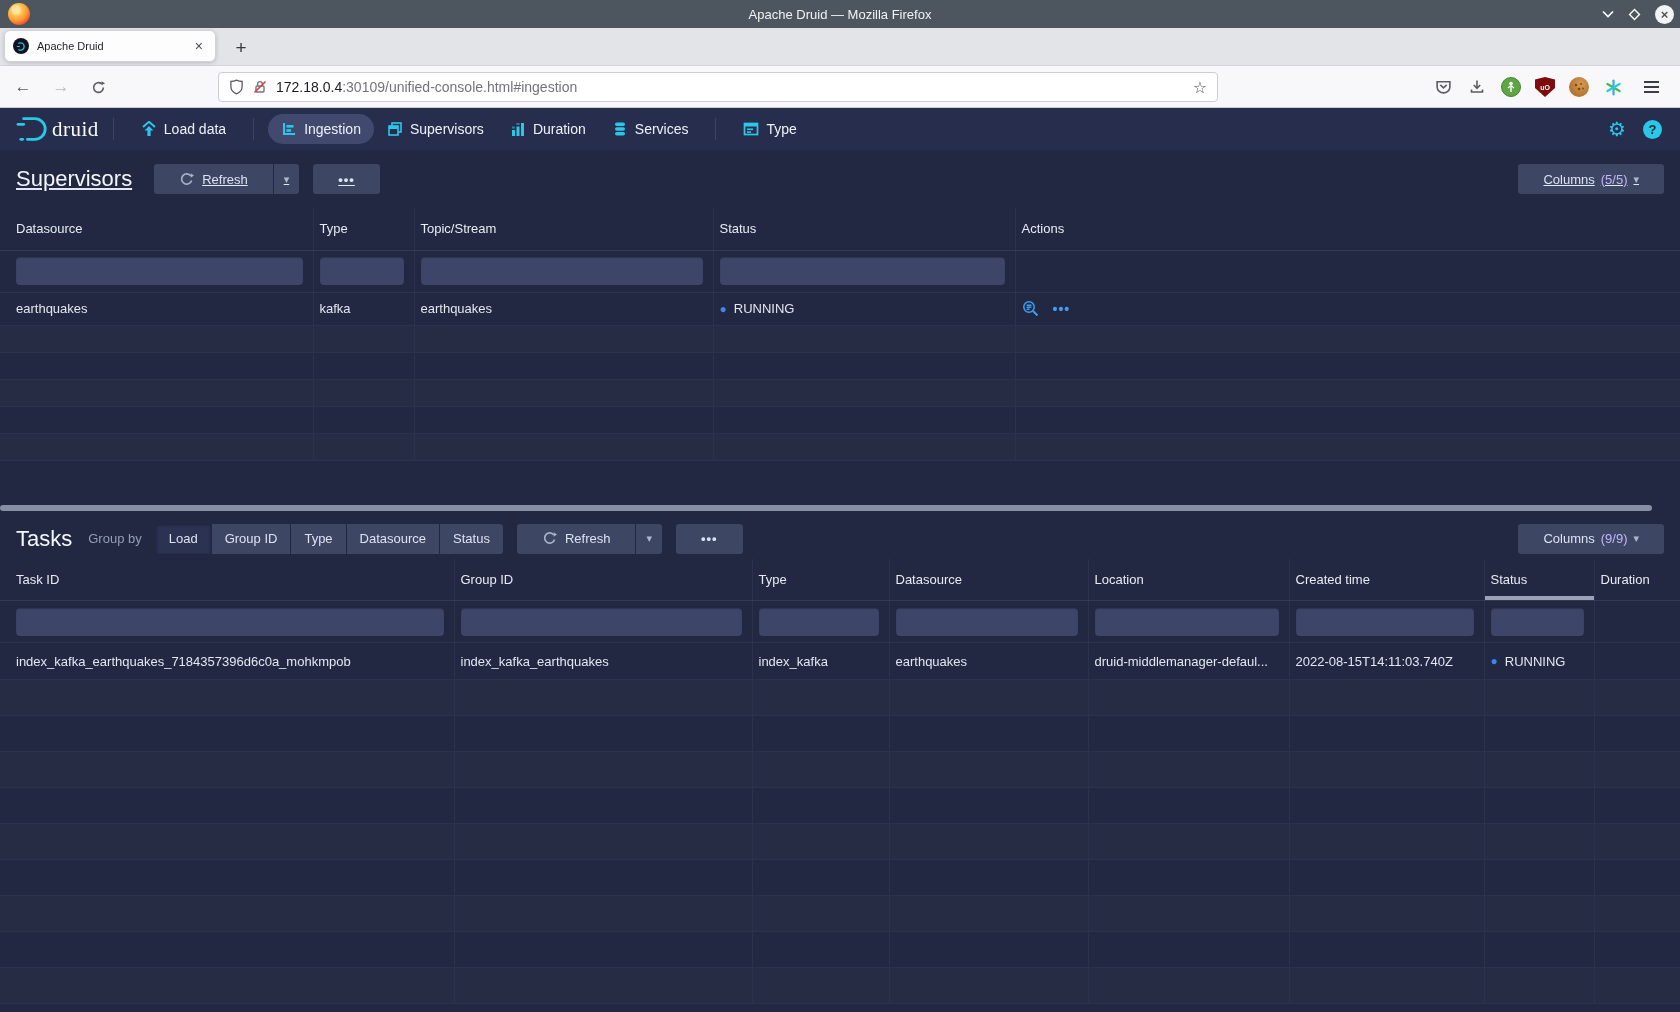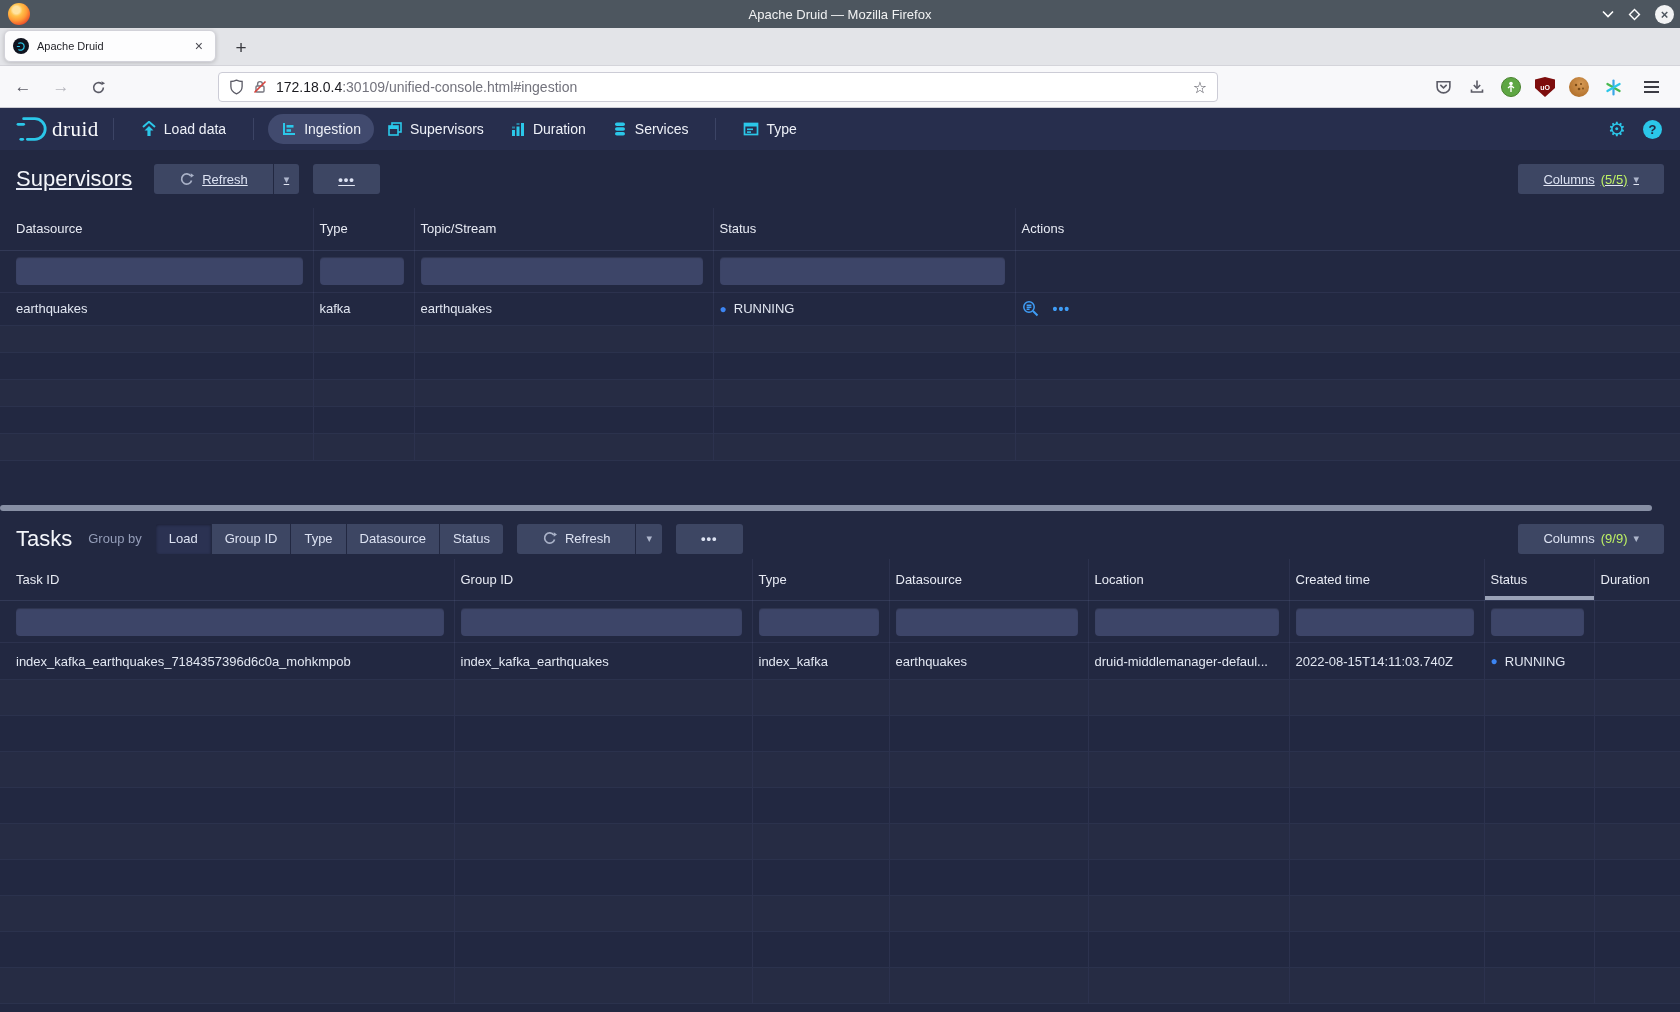--- a/index.html
+++ b/index.html
@@ -55,21 +55,21 @@
   .help { width:19px; height:19px; border-radius:50%; background:#2bc7e9; color:#222841; font-weight:bold; font-size:13px;
           display:flex; align-items:center; justify-content:center; margin:0 8px; }
 
   
   .view-header { height:58px; display:flex; align-items:center; padding:0 16px; flex:none;text-decoration:underline; }
   .vh-title { font-size:22px; color:#f4f6fb; font-weight:400; margin-right:22px; }
   .btn { background:#3d4663; color:#dce2f2; border-radius:3px; height:30px; display:flex; align-items:center; padding:0 25px; font-size:13px; gap:8px; }
   .split { display:flex; }
   .split .btn.main { border-radius:3px 0 0 3px; }
   .split .btn.caret { border-radius:0 3px 3px 0; margin-left:1px; padding:0 10px; }
-  .btn .muted, .muted { color:#bef264; }
+  .btn .muted, .muted { color:#c4b5fd; }
   .more-btn { margin-left:14px; letter-spacing:1px; font-weight:bold; }
   .columns-btn { margin-left:auto; gap:6px; }
   .caret-g { color:#aeb6cc; font-size:11px; }
   .refresh-ic { color:#a9b1c7; }
 
   
   table { border-collapse:collapse; table-layout:fixed; width:1680px; flex:none; }
   td,th { font-weight:400; text-align:left; vertical-align:middle; border-right:1px solid rgba(139,152,197,.10);
           padding:0 10px 0 6px; overflow:hidden; white-space:nowrap; font-size:13px; color:#e2e7f2; }
   td:first-child, th:first-child { padding-left:16px; }

